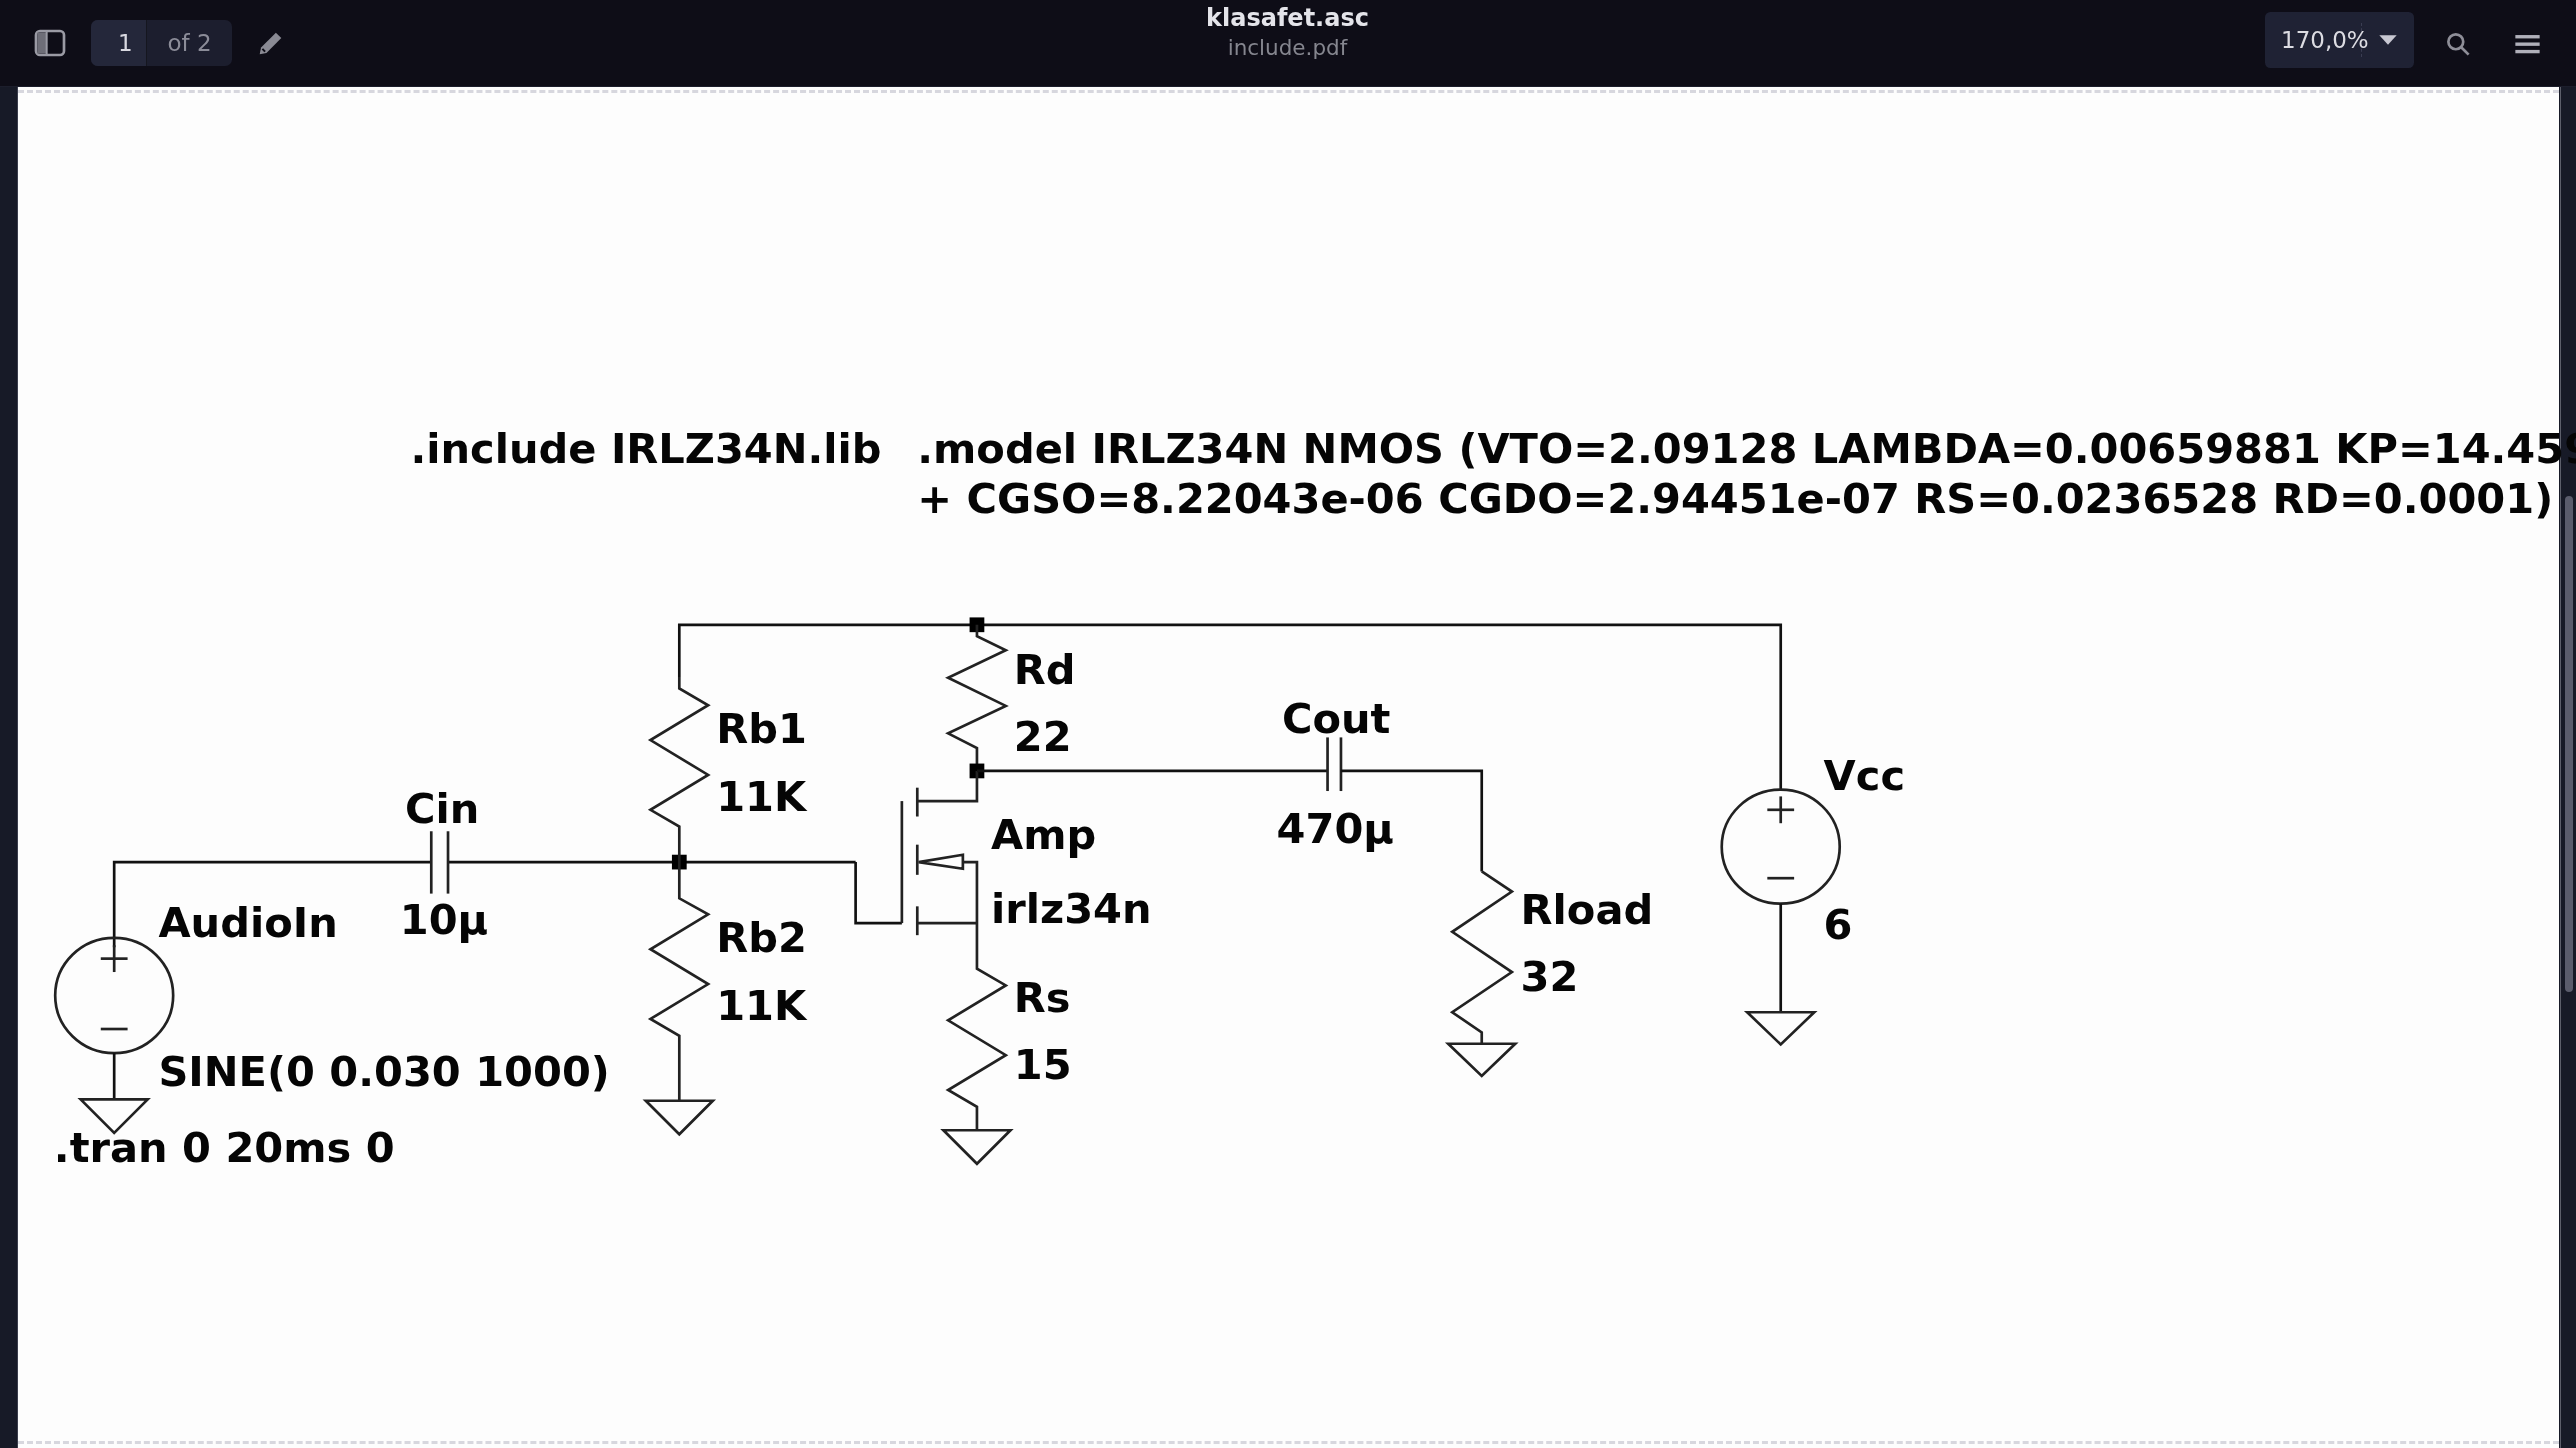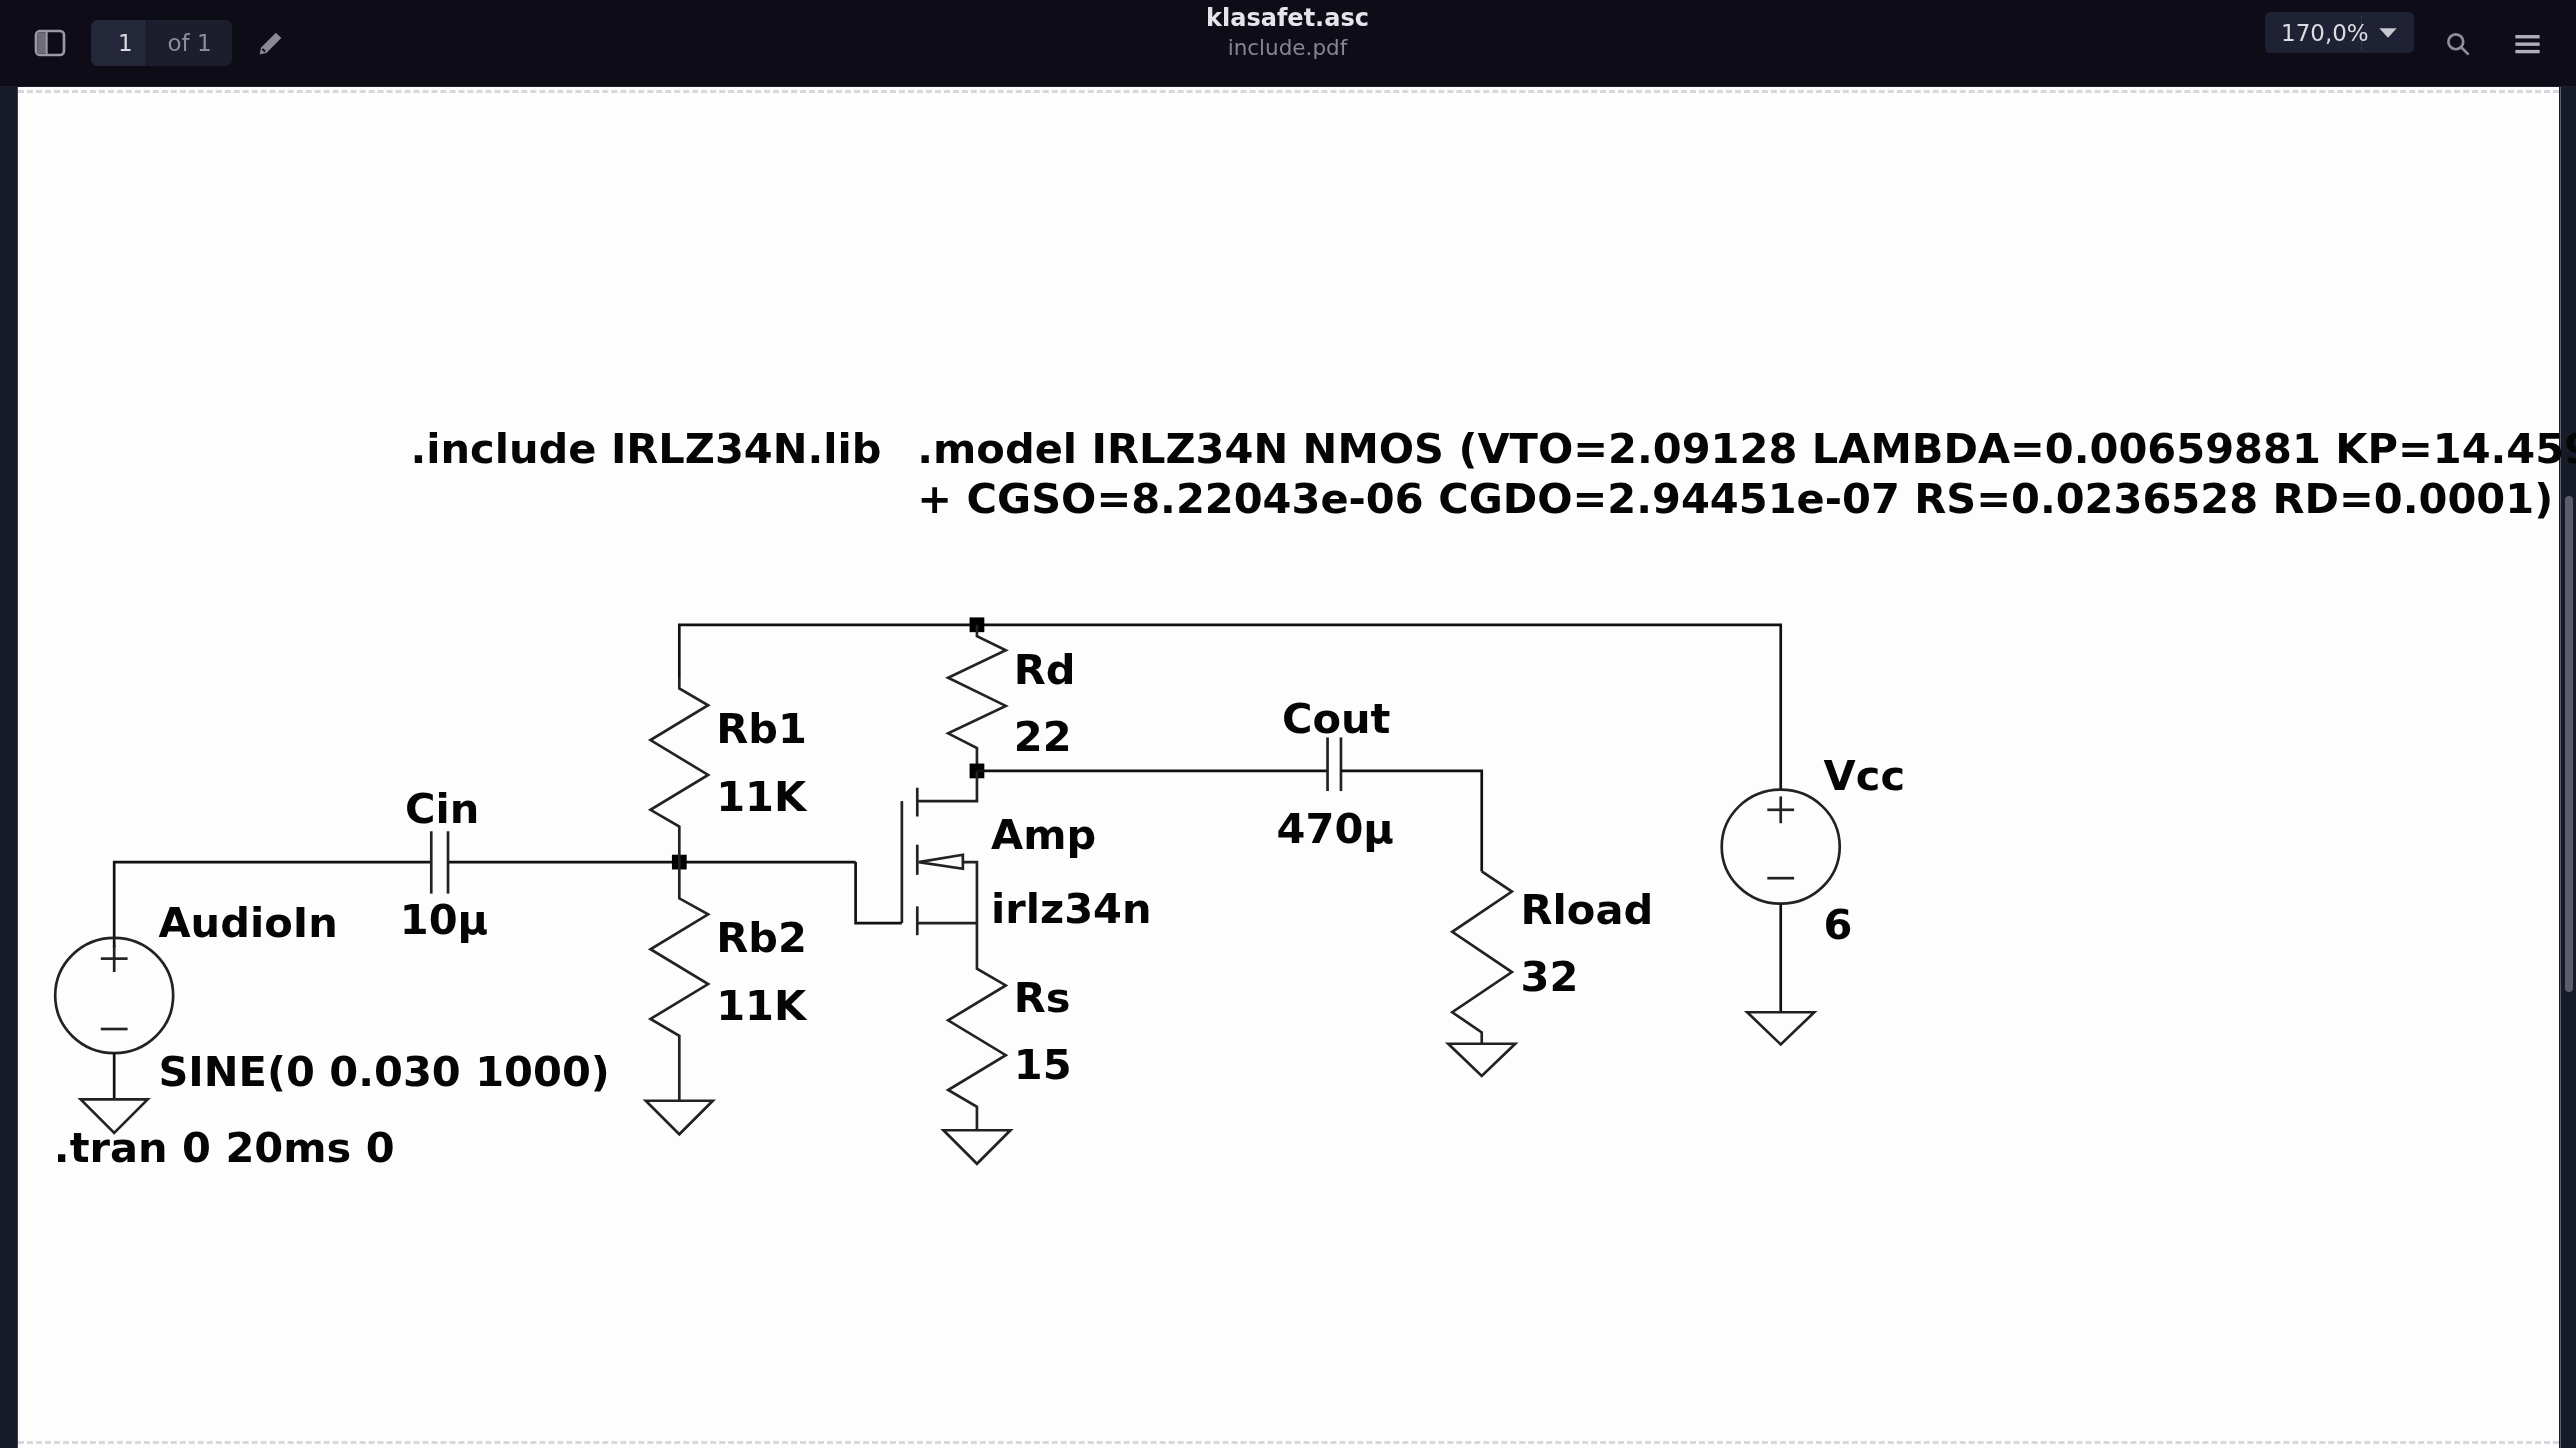--- a/index.html
+++ b/index.html
@@ -7,21 +7,21 @@
   .toolbar { position:absolute; left:0; top:0; width:2576px; height:86px; background:#0e0d17; border-bottom:1.3px solid #1c1e2c; }
   .tb-btn { position:absolute; display:flex; align-items:center; justify-content:center; }
   .sidebar-toggle { left:32px; top:27px; width:35px; height:32px; }
   .page-box { position:absolute; left:91px; top:20px; width:141px; height:46px; background:#1c1e2e; border-radius:6.7px; overflow:hidden; display:flex; }
   .page-input { width:56px; height:46px; background:#24273a; color:#d8d8e0; font-size:23px; display:flex; align-items:center; justify-content:flex-end; padding-right:13.4px; box-sizing:border-box; border-right:1.3px solid #15161f; }
   .page-of { flex:1; color:#8b8c98; font-size:23px; display:flex; align-items:center; justify-content:center; }
   .pencil { left:253px; top:25.5px; width:35px; height:35px; }
   .title-wrap { position:absolute; left:1073px; width:429px; top:4px; text-align:center; }
   .title-main { color:#e4e4ea; font-weight:bold; font-size:24px; line-height:29.5px; }
   .title-sub { color:#85868f; font-size:21.5px; line-height:27px; }
-  .zoom-box { position:absolute; left:2265px; top:12px; width:149px; height:41px; background:#1f2234; border-radius:5.4px; display:flex; align-items:center; }
+  .zoom-box { position:absolute; left:2265px; top:12px; width:149px; height:56px; background:#1f2234; border-radius:5.4px; display:flex; align-items:center; }
   .zoom-val { color:#dcdce2; font-size:23px; padding-left:16px; width:80px; border-right:1.3px dashed #3a3d52; height:34px; line-height:34px; }
   .zoom-caret { flex:1; display:flex; align-items:center; justify-content:center; }
   .search-btn { left:2441px; top:27px; width:34px; height:34px; }
   .menu-btn { left:2508px; top:27px; width:38px; height:34px; }
   .left-gutter { position:absolute; left:0; top:87px; width:17px; height:1361px; background:#171a27; }
   .page { position:absolute; left:17px; top:87px; width:2541px; height:1361px; background:#fdfdfd; border-left:1.3px solid #3b3e4d; }
   .dash-top, .dash-bot { position:absolute; left:0; width:100%; height:0; border-top:3.4px dashed #d7d7de; }
   .dash-top { top:2.7px; }
   .dash-bot { top:1354px; }
   .scroll-track { position:absolute; left:2560px; top:87px; width:16px; height:1361px; background:#171a27; border-left:1.3px solid #5d5f6b; }
@@ -38,21 +38,21 @@
 <div class="toolbar">
   <div class="tb-btn sidebar-toggle">
     <svg width="32" height="28" viewBox="0 0 48 42">
       <rect x="3" y="3" width="42" height="36" rx="6" fill="none" stroke="#9a9aa4" stroke-width="4"></rect>
       <rect x="5" y="5" width="13" height="32" fill="#6e6e78"></rect>
       <line x1="19" y1="4" x2="19" y2="38" stroke="#9a9aa4" stroke-width="3"></line>
     </svg>
   </div>
   <div class="page-box">
     <div class="page-input">1</div>
-    <div class="page-of">of 1</div>
+    <div class="page-of">of 2</div>
   </div>
   <div class="tb-btn pencil">
     <svg width="27" height="27" viewBox="0 0 40 40">
       <path d="M28 4 L36 12 L14 34 L4 36 L6 26 Z" fill="#8a8a94"></path>
       <path d="M8 28 L12 32" stroke="#0e0d17" stroke-width="3"></path>
     </svg>
   </div>
   <div class="title-wrap">
     <div class="title-main">klasafet.asc</div>
     <div class="title-sub">include.pdf</div>

